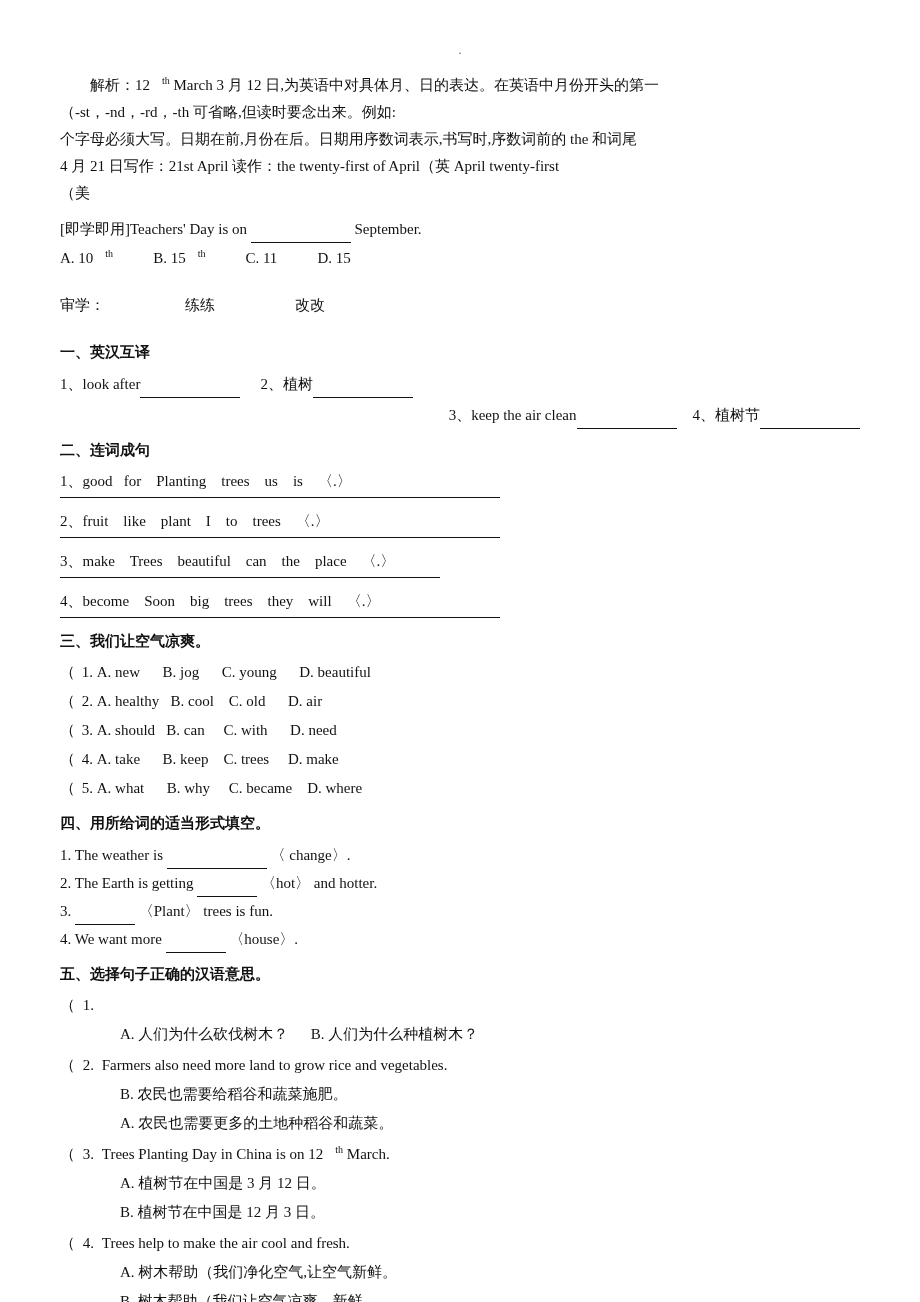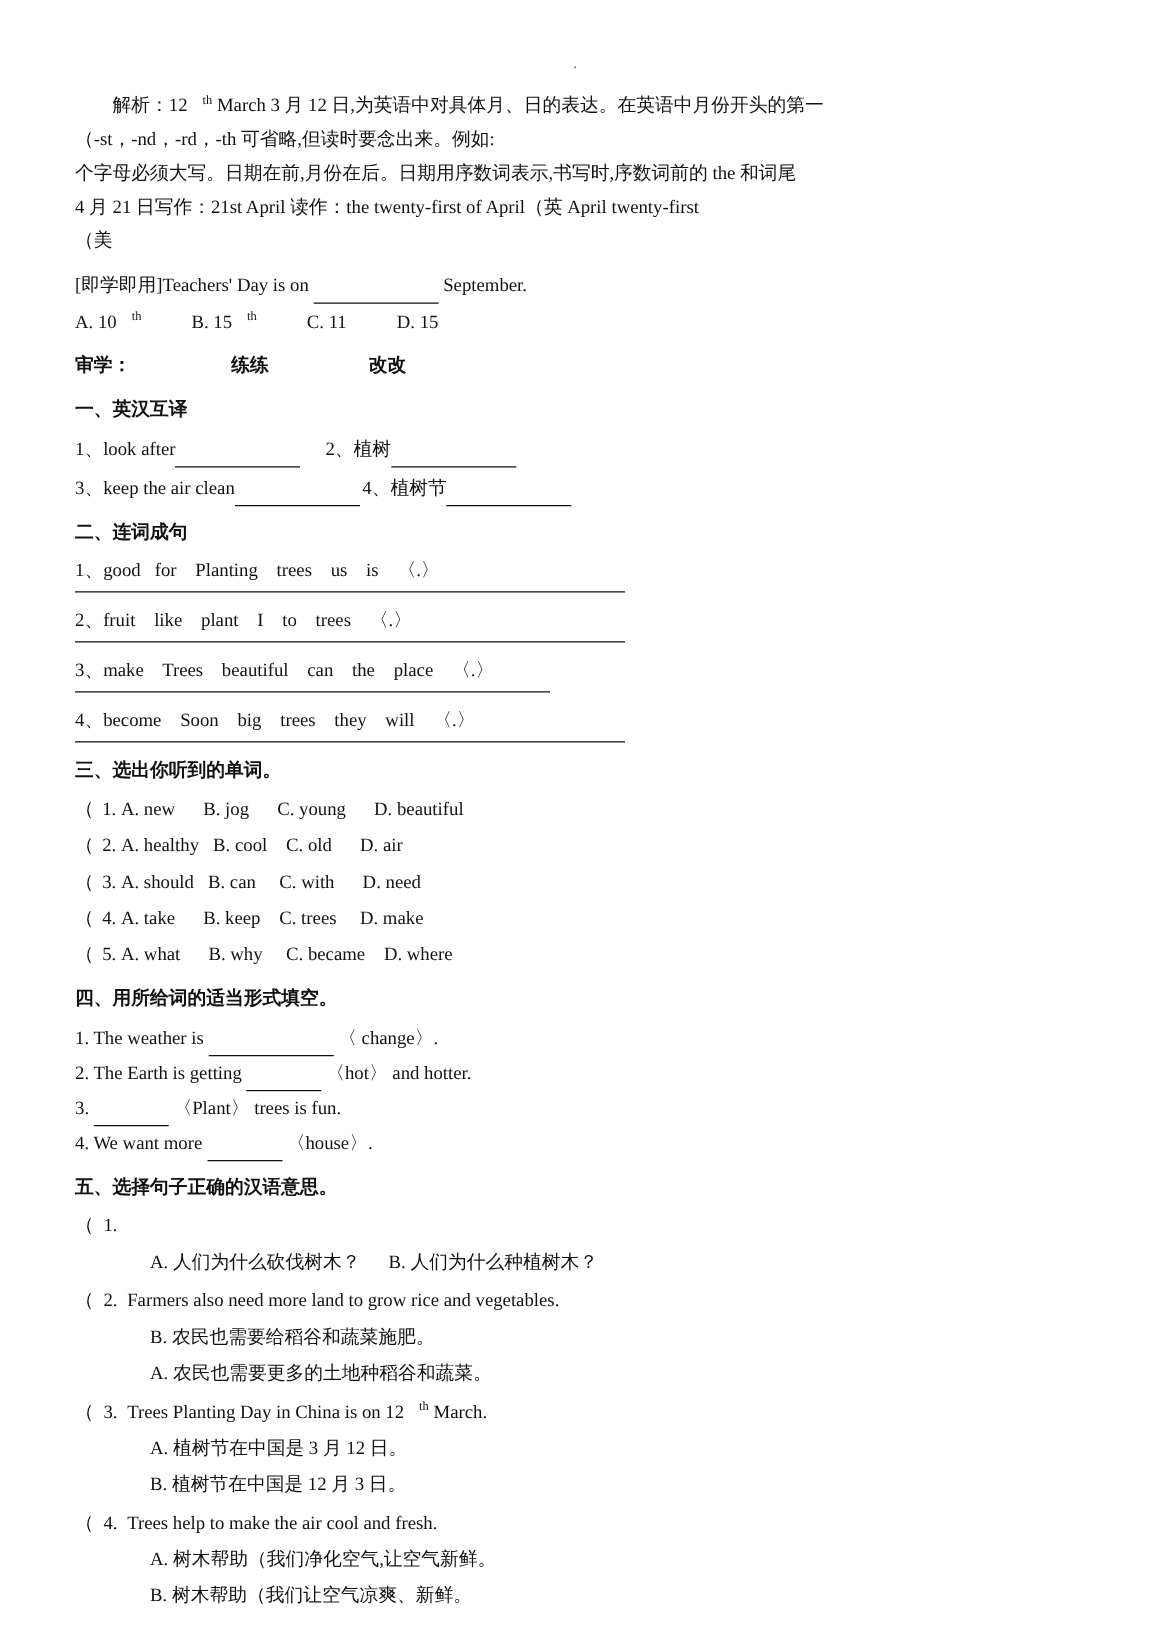--- a/index.html
+++ b/index.html
@@ -77,22 +77,21 @@
       text-align: left;
     }
     .sub-item2 {
       margin-left: 60px;
       margin-top: 2px;
     }
     .review-header {
       display: flex;
       gap: 80px;
       font-size: 15px;
-      margin: 8px 0;
-      font-weight: bold;
+      margin: 20px 0;
     }
   </style>
 </head>
 <body>
 
 <div class="page-dot-top">.</div>
 
 <div class="section">
   <div class="indent">
     <span>解析：</span>12<sup>th</sup> March 3 月 12 日,为英语中对具体月、日的表达。在英语中月份开头的第一
@@ -120,21 +119,21 @@
   <span>练练</span>
   <span>改改</span>
 </div>
 
 <div class="section">
   <div class="exercise-title">一、英汉互译</div>
   <div style="display:flex; gap:20px; margin:3px 0;">
     <span>1、look after<span class="underline-blank">&nbsp;&nbsp;&nbsp;&nbsp;&nbsp;&nbsp;&nbsp;&nbsp;&nbsp;&nbsp;&nbsp;&nbsp;&nbsp;</span></span>
     <span>2、植树<span class="underline-blank">&nbsp;&nbsp;&nbsp;&nbsp;&nbsp;&nbsp;&nbsp;&nbsp;&nbsp;&nbsp;&nbsp;&nbsp;&nbsp;&nbsp;&nbsp;&nbsp;</span></span>
   </div>
-  <div style="display:flex; gap:2px; margin:3px 0;">
+  <div style="display:flex; gap:16px; margin:3px 0;justify-content:flex-end;">
     <span>3、keep the air clean<span class="underline-blank">&nbsp;&nbsp;&nbsp;&nbsp;&nbsp;&nbsp;&nbsp;&nbsp;&nbsp;&nbsp;&nbsp;</span></span>
     <span>4、植树节<span class="underline-blank">&nbsp;&nbsp;&nbsp;&nbsp;&nbsp;&nbsp;&nbsp;&nbsp;&nbsp;&nbsp;&nbsp;&nbsp;&nbsp;&nbsp;</span></span>
   </div>
 </div>
 
 <div class="section">
   <div class="exercise-title">二、连词成句</div>
 
   <div style="margin:4px 0;">
     1、good &nbsp; for &nbsp;&nbsp; Planting &nbsp;&nbsp; trees &nbsp;&nbsp; us &nbsp;&nbsp; is &nbsp;&nbsp; 〈.〉
@@ -151,21 +150,21 @@
     <span class="line-full"></span>
   </div>
 
   <div style="margin:4px 0;">
     4、become &nbsp;&nbsp; Soon &nbsp;&nbsp; big &nbsp;&nbsp; trees &nbsp;&nbsp; they &nbsp;&nbsp; will &nbsp;&nbsp; 〈.〉
     <span class="line-full-wide"></span>
   </div>
 </div>
 
 <div class="section">
-  <div class="exercise-title">三、选出你听到的单词。</div>
+  <div class="exercise-title">三、我们让空气凉爽。</div>
 
   <div class="listen-row">
     <span class="listen-paren">（</span>
     <span>&nbsp;1.&nbsp;</span>
     <span>A. new &nbsp;&nbsp;&nbsp;&nbsp; B. jog &nbsp;&nbsp;&nbsp;&nbsp; C. young &nbsp;&nbsp;&nbsp;&nbsp; D. beautiful</span>
   </div>
   <div class="listen-row">
     <span class="listen-paren">（</span>
     <span>&nbsp;2.&nbsp;</span>
     <span>A. healthy &nbsp; B. cool &nbsp;&nbsp; C. old &nbsp;&nbsp;&nbsp;&nbsp; D. air</span>

